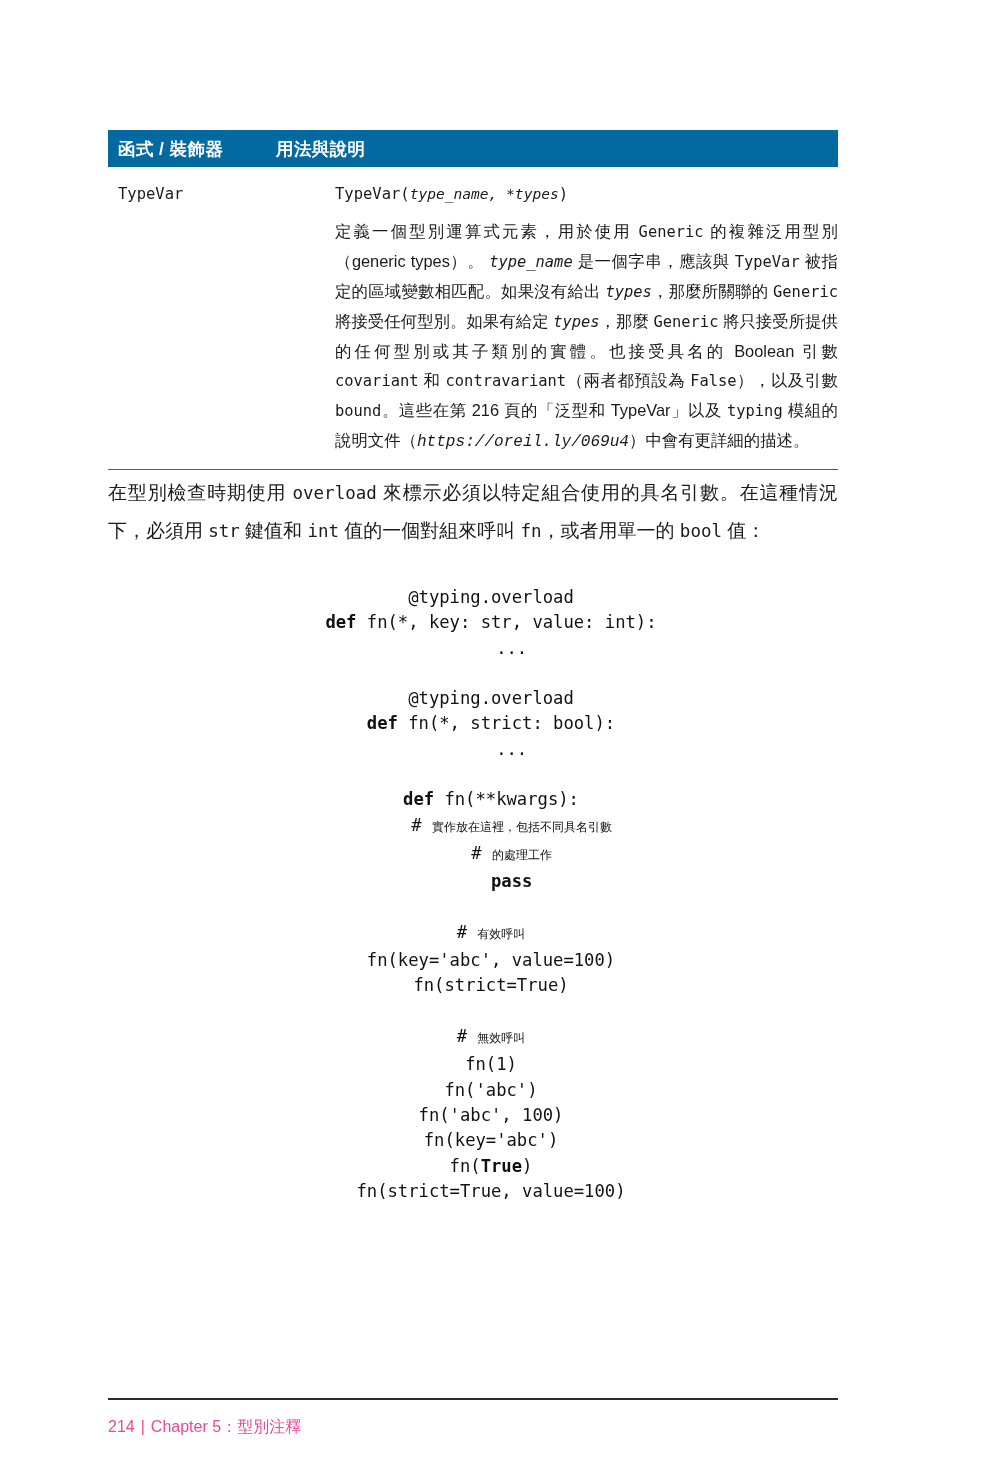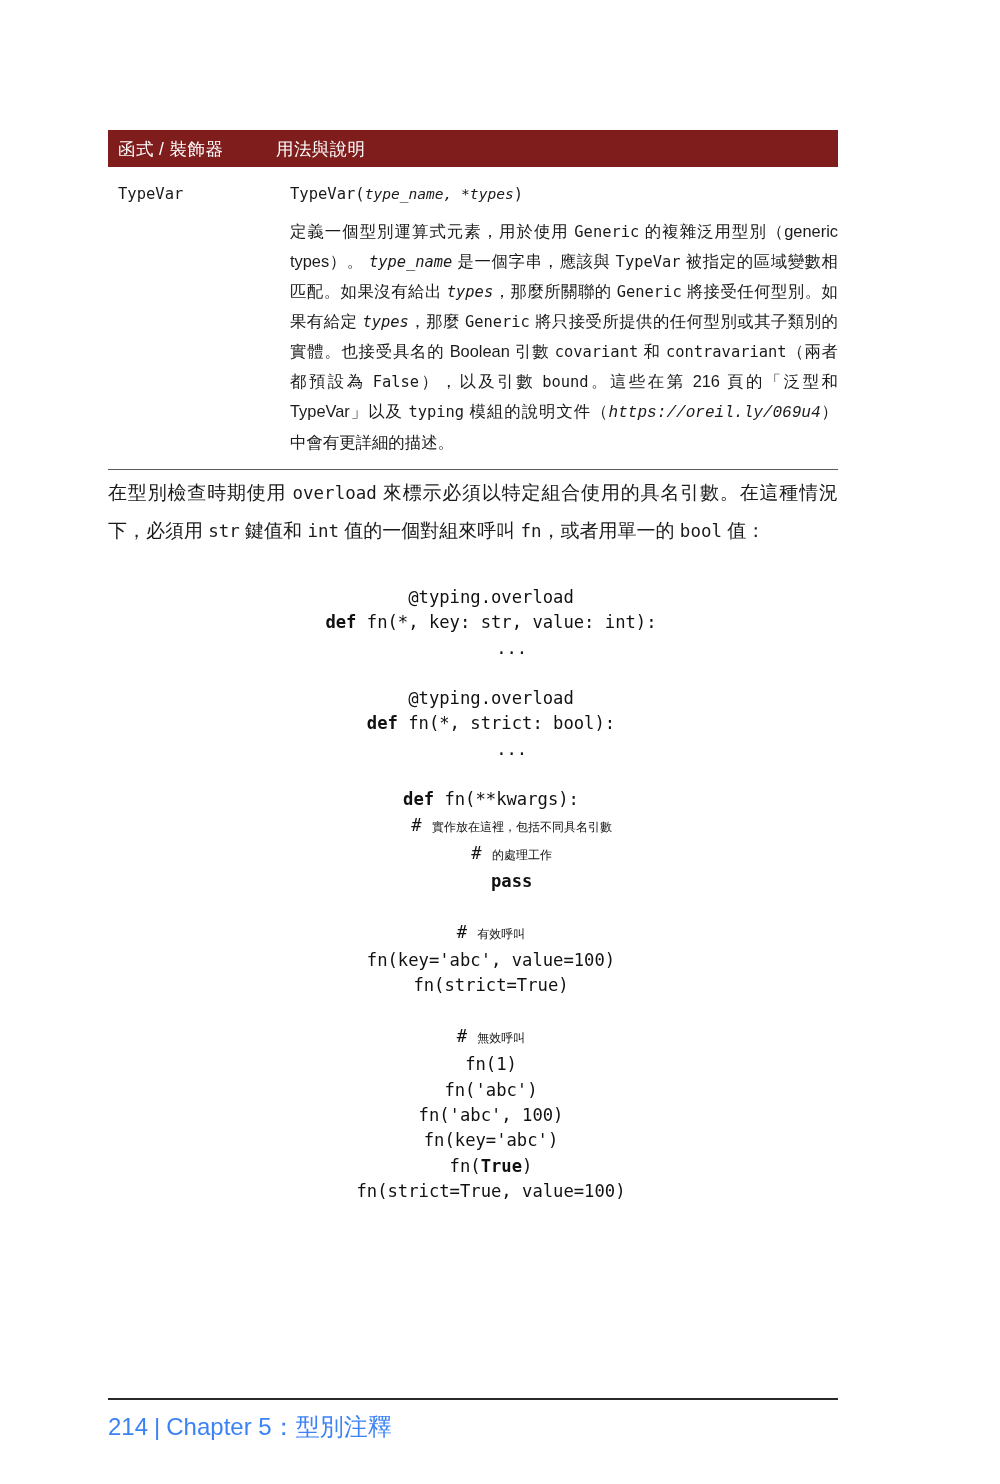--- a/index.html
+++ b/index.html
@@ -26,27 +26,28 @@
   }
 
   
   .tbl {
     position: absolute;
     left: 0;
     top: 130px;
     width: 730px;
   }
   .tbl-head {
-    background: #7f1d1d;
+    background: #0369a1;
     color: #ffffff;
     height: 37px;
     display: flex;
     align-items: center;
     font-size: 17.5px;
     letter-spacing: 0.4px;
+    font-weight: bold;
   }
   .th-col1 {
     width: 168px;
     padding-left: 10px;
     box-sizing: border-box;
   }
   .th-col2 {
     flex: 1;
   }
   .tbl-body {
@@ -62,20 +63,21 @@
     box-sizing: border-box;
     font-family: "DejaVu Sans Mono", "Liberation Mono", monospace;
     font-size: 15.5px;
     line-height: 28px;
     color: #1a1a1a;
   }
   .td-col2 {
     flex: 1;
     font-size: 16.5px;
     line-height: 28.5px;
+    margin-left: 45px;
   }
   .td-sig {
     font-family: "DejaVu Sans Mono", "Liberation Mono", monospace;
     font-size: 15.5px;
     line-height: 28px;
     margin-bottom: 9px;
   }
   .td-desc {
     text-align: justify;
     text-justify: inter-character;
@@ -139,23 +141,23 @@
     left: 0;
     top: 1398px;
     width: 730px;
     height: 1.8px;
     background: #2a2a2a;
   }
   .footer {
     position: absolute;
     left: 0;
     top: 1412px;
-    font-size: 24px;
+    font-size: 16px;
     line-height: 30px;
-    color: #3b82f6;
+    color: #ec4899;
   }
   .footer .sep { padding: 0 6px; }
 </style>
 </head>
 <body>
 
 <div class="page">
 
   <div class="tbl">
 

